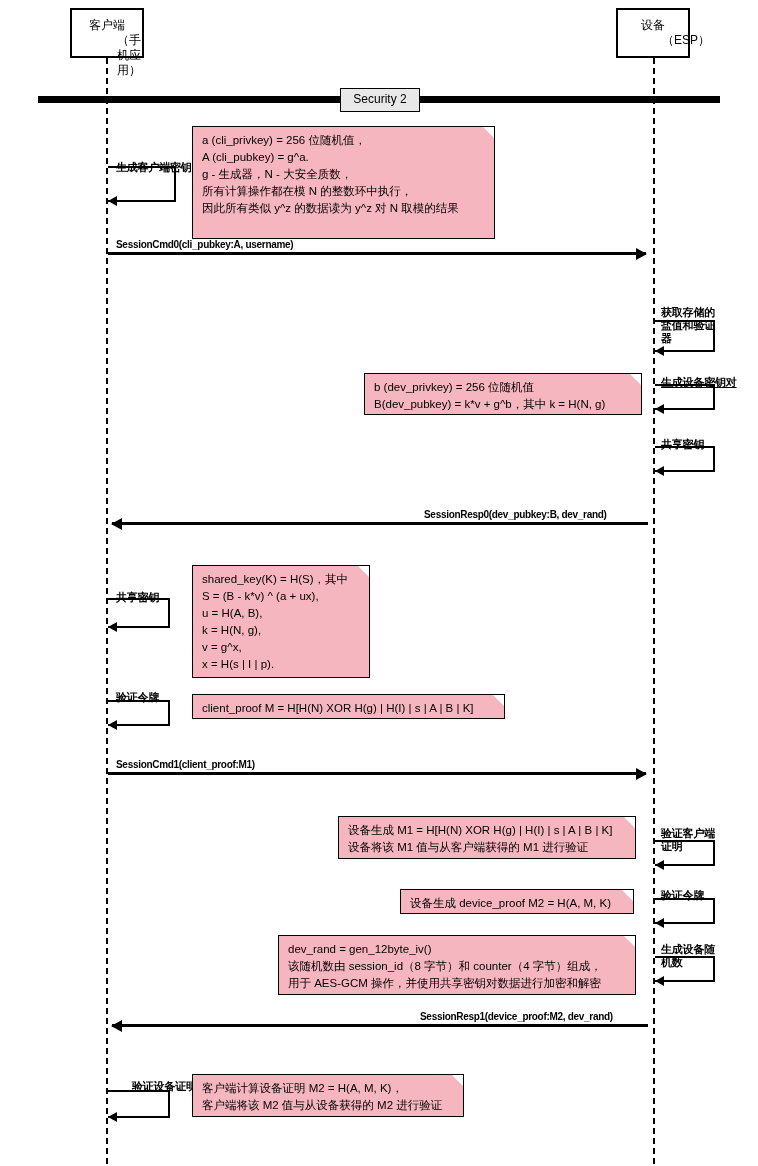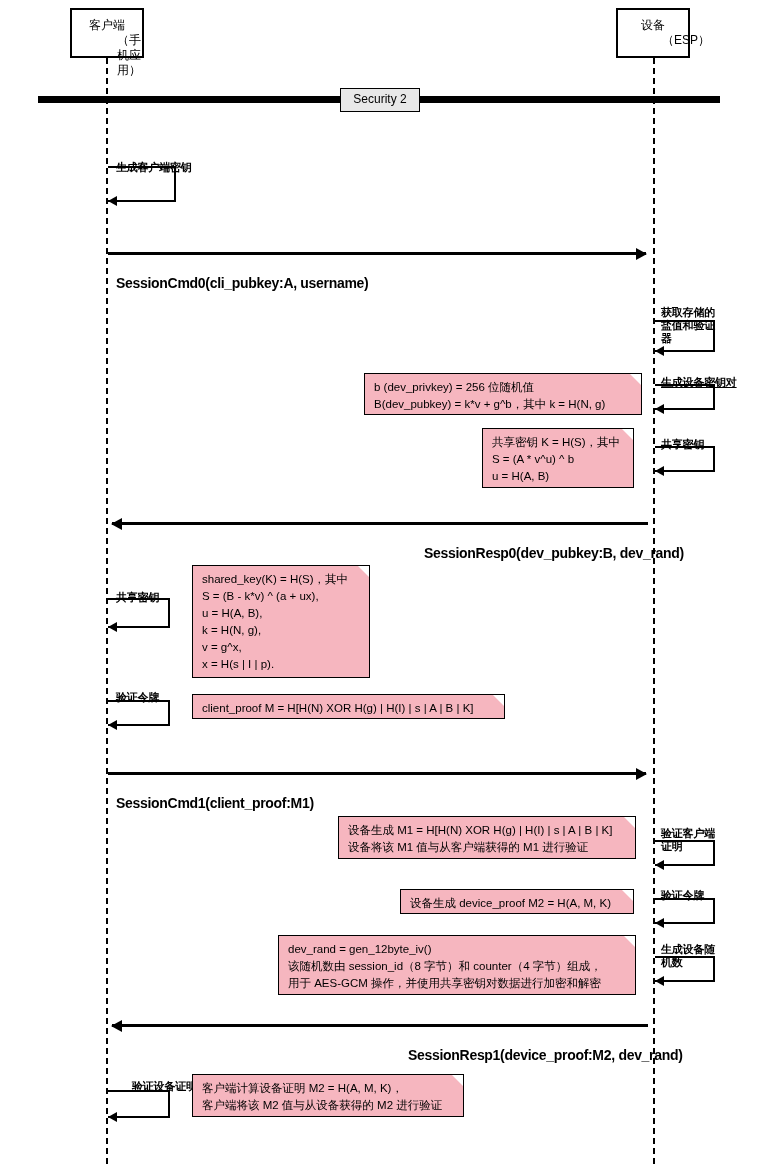--- a/index.html
+++ b/index.html
@@ -126,25 +126,24 @@
     position: absolute;
     left: -1px;
     top: -4px;
     width: 0; height: 0;
     border-top: 6px solid transparent;
     border-bottom: 6px solid transparent;
     border-right: 11px solid #000;
   }
   .msg-label {
     position: absolute;
-    font-size: 14px;
+    font-size: 10px;
     font-weight: bold;
     white-space: nowrap;
     letter-spacing: -0.3px;
-    margin-top: 36px;
   }
 </style>
 </head>
 <body>
 
 <div id="diagram">
 
   <div class="lifeline" style="left:106px; top:58px; height:1106px;"></div>
   <div class="lifeline" style="left:653px; top:58px; height:1106px;"></div>
 
@@ -161,20 +160,25 @@
   <div class="frame-label" style="left:340px; top:88px; width:80px; height:24px;">Security 2</div>
 
   <div class="selfmsg" style="left:108px; top:166px; width:68px; height:36px;">
     <div class="seg-top" style="width:68px;"></div>
     <div class="seg-right" style="left:66px; height:36px;"></div>
     <div class="seg-bottom" style="top:34px; width:68px;"></div>
     <div class="arrowhead" style="left:0px; top:30px;"></div>
     <div class="self-label" style="left:8px; top:-5px;">生成客户端密钥</div>
   </div>
 
+  <div class="note" style="left:192px; top:126px; width:303px; height:113px;">a (cli_privkey) = 256 位随机值，
+A (cli_pubkey) = g^a.
+g - 生成器，N - 大安全质数，
+所有计算操作都在模 N 的整数环中执行，
+因此所有类似 y^z 的数据读为 y^z 对 N 取模的结果<span class="fold"></span></div>
 
   <div class="msg" style="left:108px; top:252px; width:538px;">
     <div class="head-r"></div>
   </div>
   <div class="msg-label" style="left:116px; top:239px;">SessionCmd0(cli_pubkey:A, username)</div>
 
   <div class="selfmsg" style="left:655px; top:320px; width:60px; height:32px;">
     <div class="seg-top" style="width:60px;"></div>
     <div class="seg-right" style="left:58px; height:32px;"></div>
     <div class="seg-bottom" style="top:30px; width:60px;"></div>
@@ -195,23 +199,20 @@
 B(dev_pubkey) = k*v + g^b，其中 k = H(N, g)<span class="fold"></span></div>
 
   <div class="selfmsg" style="left:655px; top:446px; width:60px; height:26px;">
     <div class="seg-top" style="width:60px;"></div>
     <div class="seg-right" style="left:58px; height:26px;"></div>
     <div class="seg-bottom" style="top:24px; width:60px;"></div>
     <div class="arrowhead" style="left:0px; top:20px;"></div>
     <div class="self-label" style="left:6px; top:-8px;">共享密钥</div>
   </div>
 
-  <div class="note" style="left:482px; top:428px; width:152px; height:60px;">共享密钥 K = H(S)，其中
-S = (A * v^u) ^ b
-u = H(A, B)<span class="fold"></span></div>
 
   <div class="msg" style="left:112px; top:522px; width:536px;">
     <div class="head-l"></div>
   </div>
   <div class="msg-label" style="left:424px; top:509px;">SessionResp0(dev_pubkey:B, dev_rand)</div>
 
   <div class="selfmsg" style="left:108px; top:598px; width:62px; height:30px;">
     <div class="seg-top" style="width:62px;"></div>
     <div class="seg-right" style="left:60px; height:30px;"></div>
     <div class="seg-bottom" style="top:28px; width:62px;"></div>
@@ -270,21 +271,21 @@
     <div class="self-label" style="left:6px; top:-13px; width:58px; white-space:normal;">生成设备随机数</div>
   </div>
 
   <div class="note" style="left:278px; top:935px; width:358px; height:60px;">dev_rand = gen_12byte_iv()
 该随机数由 session_id（8 字节）和 counter（4 字节）组成，
 用于 AES-GCM 操作，并使用共享密钥对数据进行加密和解密<span class="fold"></span></div>
 
   <div class="msg" style="left:112px; top:1024px; width:536px;">
     <div class="head-l"></div>
   </div>
-  <div class="msg-label" style="left:408px; top:1011px;">SessionResp1(device_proof:M2, dev_rand)</div>
+  <div class="msg-label" style="left:420px; top:1011px;">SessionResp1(device_proof:M2, dev_rand)</div>
 
   <div class="selfmsg" style="left:108px; top:1090px; width:62px; height:28px;">
     <div class="seg-top" style="width:62px;"></div>
     <div class="seg-right" style="left:60px; height:28px;"></div>
     <div class="seg-bottom" style="top:26px; width:62px;"></div>
     <div class="arrowhead" style="left:0px; top:22px;"></div>
     <div class="self-label" style="left:12px; top:-10px;margin-left:12px;">验证设备证明</div>
   </div>
 
   <div class="note" style="left:192px; top:1074px; width:272px; height:43px;">客户端计算设备证明 M2 = H(A, M, K)，

